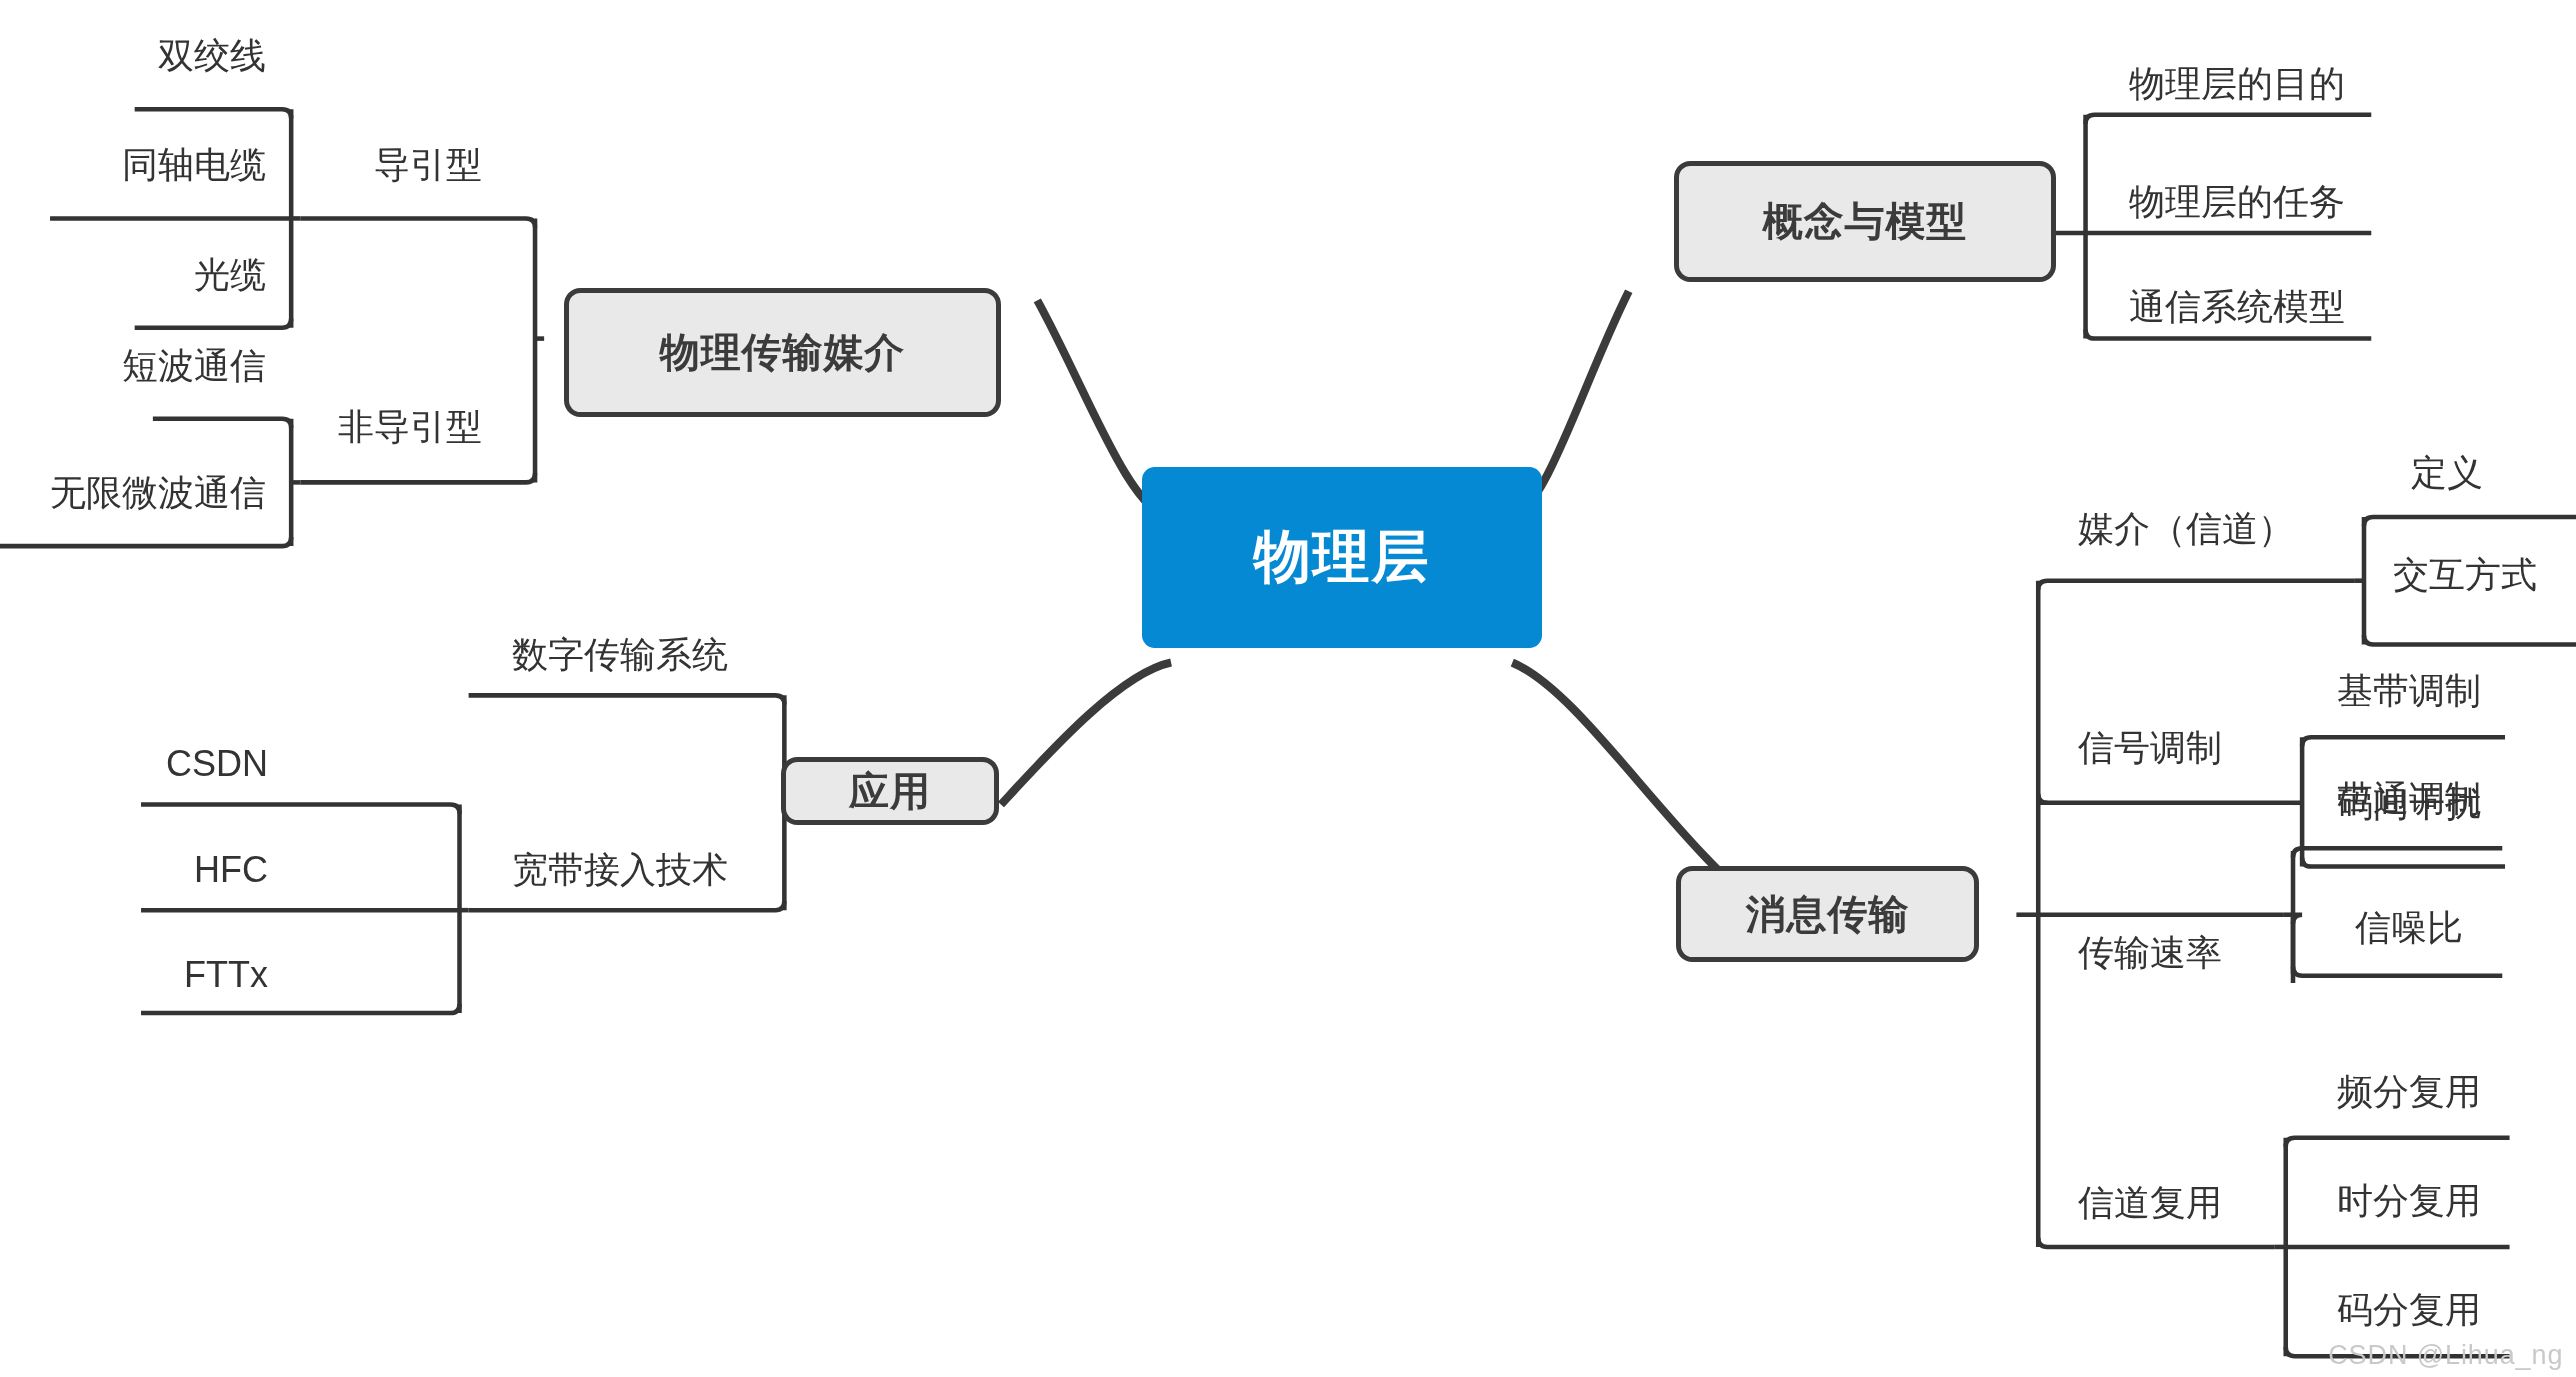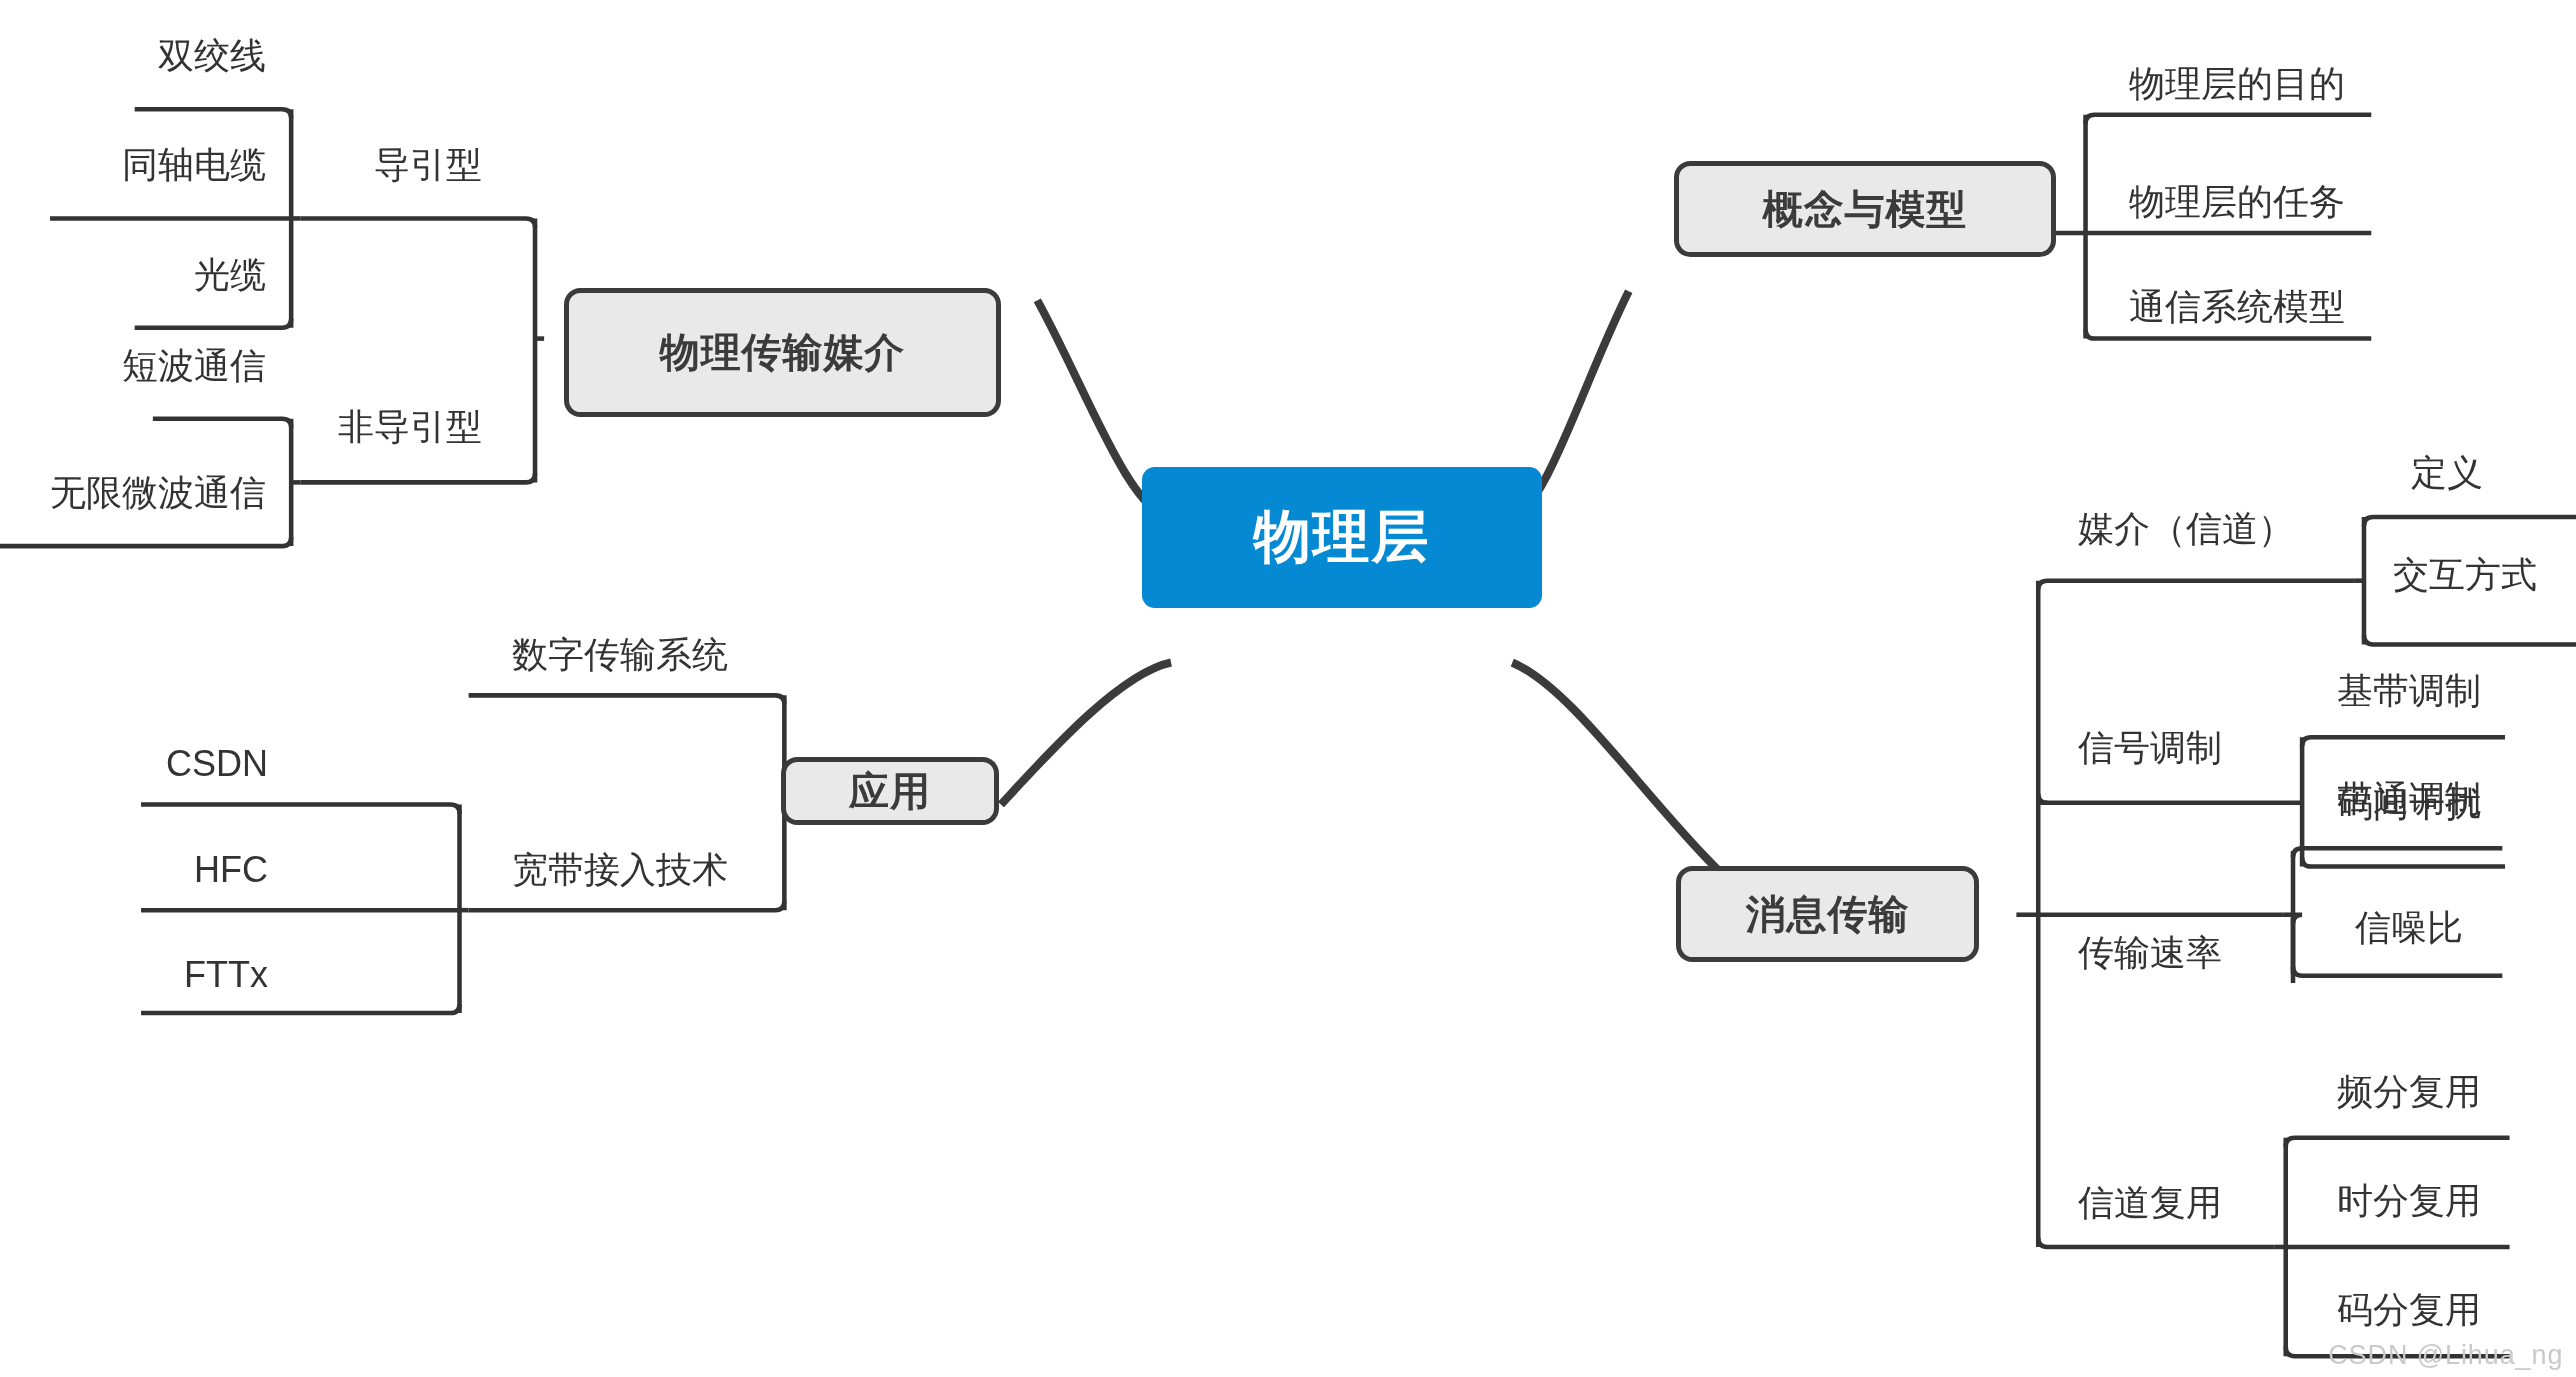--- a/index.html
+++ b/index.html
@@ -154,25 +154,25 @@
       <path d="M862,990 Q862,1000 852,1000 L515,1000" stroke-width="5"></path>
 
       <path d="M515,1000 L505,1000" stroke-width="5"></path>
       <path d="M505,884 L505,1113" stroke-width="5"></path>
       <path d="M505,894 Q505,884 495,884 L155,884" stroke-width="5"></path>
       <path d="M505,1000 L155,1000" stroke-width="5"></path>
       <path d="M505,1103 Q505,1113 495,1113 L155,1113" stroke-width="5"></path>
     </g>
   </svg>
 
-  <div class="node root-node" style="left:1142px; top:467px; width:400px; height:141px;">
+  <div class="node root-node" style="left:1142px; top:467px; width:400px; height:181px;">
     <span>物理层</span>
   </div>
 
-  <div class="node branch-node" style="left:1674px; top:161px; width:382px; height:96px;">
+  <div class="node branch-node" style="left:1674px; top:161px; width:382px; height:121px;">
     <span>概念与模型</span>
   </div>
 
   <div class="node branch-node" style="left:1676px; top:866px; width:303px; height:96px;">
     <span>消息传输</span>
   </div>
 
   <div class="node branch-node" style="left:564px; top:288px; width:437px; height:129px;">
     <span>物理传输媒介</span>
   </div>

